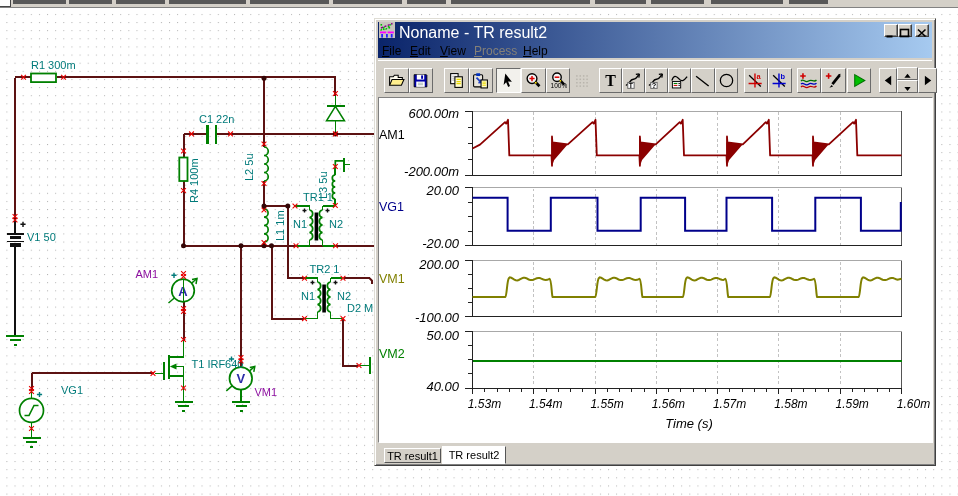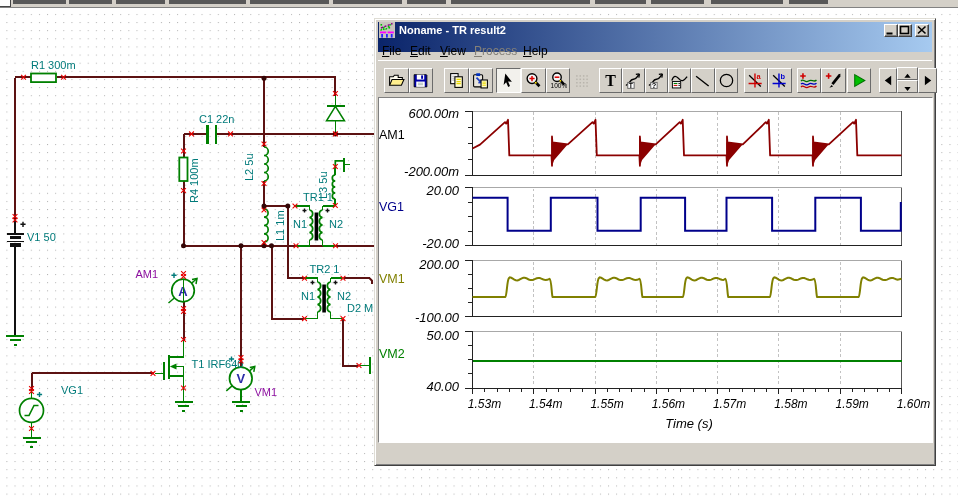--- a/index.html
+++ b/index.html
@@ -1,20 +1,20 @@
 <!DOCTYPE html>
 <html><head><meta charset="utf-8"><style>
 *{margin:0;padding:0;box-sizing:border-box}
 body{width:958px;height:496px;overflow:hidden;font-family:"Liberation Sans",sans-serif}
 #root{position:relative;width:958px;height:496px;background:#fff;overflow:hidden}
 #strip{position:absolute;left:0;top:0;width:958px;height:8px;background:#d4d0c8;border-bottom:1px solid #828282}
 #win{position:absolute;left:374px;top:18px;width:562px;height:448px;background:#d4d0c8;
  border:1px solid;border-color:#dfddd5 #404040 #404040 #dfddd5;
  box-shadow:inset 1px 1px 0 #fff,inset -1px -1px 0 #808080}
-#tbar{position:absolute;left:3px;top:3px;right:3px;height:30px;background:linear-gradient(to right,#0a246a,#a6caf0);color:#fff;font-size:11px;font-weight:bold}
+#tbar{position:absolute;left:3px;top:3px;right:3px;height:36px;background:linear-gradient(to right,#0a246a,#a6caf0);color:#fff;font-size:16px;font-weight:normal}
 #tbar .ttl{position:absolute;left:21px;top:2px;white-space:nowrap}
 .cbtn{position:absolute;top:2px;width:14px;height:13px;background:#d4d0c8;border:1px solid;border-color:#fff #404040 #404040 #fff;box-shadow:inset -1px -1px 0 #808080}
 #menubar{position:absolute;left:3px;top:23px;right:3px;height:18px;font-size:12px;color:#000}
 #menubar span{position:absolute;top:2px}
 #menubar u{text-decoration:underline}
 #toolbarband{position:absolute;left:3px;top:41px;right:3px;height:36px;border-top:1px solid #fff}
 .tbtn{position:absolute;top:7px;height:24.5px;background:#d4d0c8;border:1px solid;border-color:#fff #6b6b6b #6b6b6b #fff;text-align:center;padding-top:3px}
 .tbtn.pressed{background:#f2f1ec;border-color:#6b6b6b #fff #fff #6b6b6b}
 .tbtn.flat{border-color:#d4d0c8}
 #chartarea{position:absolute;left:3px;top:78px;width:555px;height:346px;background:#fff;border:1px solid;border-color:#808080 #fff #fff #808080}
@@ -505,13 +505,17 @@
 <text x="310" y="329.5" font-family="Liberation Sans, sans-serif" font-size="13" fill="#000" text-anchor="middle" font-style="italic">Time (s)</text>
 <path d="M93.5,50.5 L101,46.6 L126.0,24.2 L127.2,25.6 L129.0,21.8 L130.3,57.4 L172.5,57.4 L173,67.8 L173,38.5 L173.4,44.5 L188.8,46.4 L213.5,24.2 L214.7,25.6 L216.5,21.8 L217.8,57.4 L260.4,57.4 L260.9,67.8 L260.9,38.5 L261.3,44.5 L276.7,46.4 L300.7,24.2 L301.9,25.6 L303.7,21.8 L305,57.4 L347.5,57.4 L348,67.8 L348,38.5 L348.4,44.5 L363.8,46.4 L386.8,24.2 L388,25.6 L389.8,21.8 L391.1,57.4 L433.5,57.4 L434,67.8 L434,38.5 L434.4,44.5 L449.8,46.4 L474,24.2 L475.2,25.6 L477,21.8 L478.3,57.4 L522.5,57.4" stroke="#8b0000" stroke-width="1.8" fill="none" stroke-linejoin="round"></path>
 <path d="M172.4,44.5 L188.6,46.6 L175.2,62 L173.2,67.4 Z" fill="#8b0000"></path>
 <path d="M260.3,44.5 L276.5,46.6 L263.1,62 L261.1,67.4 Z" fill="#8b0000"></path>
 <path d="M347.4,44.5 L363.6,46.6 L350.2,62 L348.2,67.4 Z" fill="#8b0000"></path>
 <path d="M433.4,44.5 L449.6,46.6 L436.2,62 L434.2,67.4 Z" fill="#8b0000"></path>
 <path d="M93.5,99.7 H128.6 V132.8 H171.8 V99.7 H218.5 V132.8 H261.7 V99.7 H306.1 V132.8 H347.5 V99.7 H393.1 V132.8 H436.3 V99.7 H481.9 V132.8 H521.8 V104" stroke="#00008b" stroke-width="2" fill="none"></path>
 <path d="M93.5,199.0 H126.3 C127.9,198 127.9,182.8 129.9,180.2 L130.8,179.4 L132.3,179.8 L133.8,180.6 L135.3,181.6 L136.8,182.2 L138.3,182.4 L139.8,182 L141.3,181.2 L142.8,180.4 L144.3,179.8 L145.8,179.8 L147.3,180.2 L148.8,181 L150.3,181.7 L151.8,182.1 L153.3,182 L154.8,181.6 L156.3,180.9 L157.8,180.3 L159.3,180 L160.8,180.1 L162.3,180.6 L163.8,181.2 L165.3,181.7 L166.8,182 L168.3,181.8 L170.6,180.8 C172.6,181.8 172.6,197 173.6,199 H216.2 C217.8,198 217.8,182.8 219.8,180.2 L220.7,179.4 L222.2,179.8 L223.7,180.6 L225.2,181.6 L226.7,182.2 L228.2,182.4 L229.7,182 L231.2,181.2 L232.7,180.4 L234.2,179.8 L235.7,179.8 L237.2,180.2 L238.7,181 L240.2,181.7 L241.7,182.1 L243.2,182 L244.7,181.6 L246.2,180.9 L247.7,180.3 L249.2,180 L250.7,180.1 L252.2,180.6 L253.7,181.2 L255.2,181.7 L256.7,182 L258.2,181.8 L260.5,180.8 C262.5,181.8 262.5,197 263.5,199 H303.8 C305.4,198 305.4,182.8 307.4,180.2 L308.3,179.4 L309.8,179.8 L311.3,180.6 L312.8,181.6 L314.3,182.2 L315.8,182.4 L317.3,182 L318.8,181.2 L320.3,180.4 L321.8,179.8 L323.3,179.8 L324.8,180.2 L326.3,181 L327.8,181.7 L329.3,182.1 L330.8,182 L332.3,181.6 L333.8,180.9 L335.3,180.3 L336.8,180 L338.3,180.1 L339.8,180.6 L341.3,181.2 L342.8,181.7 L344.3,182 L346.3,180.8 C348.3,181.8 348.3,197 349.3,199 H390.8 C392.4,198 392.4,182.8 394.4,180.2 L395.3,179.4 L396.8,179.8 L398.3,180.6 L399.8,181.6 L401.3,182.2 L402.8,182.4 L404.3,182 L405.8,181.2 L407.3,180.4 L408.8,179.8 L410.3,179.8 L411.8,180.2 L413.3,181 L414.8,181.7 L416.3,182.1 L417.8,182 L419.3,181.6 L420.8,180.9 L422.3,180.3 L423.8,180 L425.3,180.1 L426.8,180.6 L428.3,181.2 L429.8,181.7 L431.3,182 L432.8,181.8 L435.1,180.8 C437.1,181.8 437.1,197 438.1,199 H479.6 C481.2,198 481.2,182.8 483.2,180.2 L484.1,179.4 L485.6,179.8 L487.1,180.6 L488.6,181.6 L490.1,182.2 L491.6,182.4 L493.1,182 L494.6,181.2 L496.1,180.4 L497.6,179.8 L499.1,179.8 L500.6,180.2 L502.1,181 L503.6,181.7 L505.1,182.1 L506.6,182 L508.1,181.6 L509.6,180.9 L511.1,180.3 L512.6,180 L514.1,180.1 L515.6,180.6 L517.1,181.2 L518.6,181.7 L522.5,180.8" stroke="#808000" stroke-width="2" fill="none"></path>
 <line x1="93.5" y1="262.6" x2="522.5" y2="262.6" stroke="#008000" stroke-width="2" shape-rendering="crispEdges"></line>
         </svg></div>
+<div id="tabstrip">
+<div class="tab" style="left:6px;top:3px;width:57px;height:15px;line-height:15px">TR result1</div>
+<div class="tab active" style="left:64px;top:1px;width:64px;height:17.5px;line-height:17px">TR result2</div>
+</div>
 </div>
 </div>
 </body></html>

